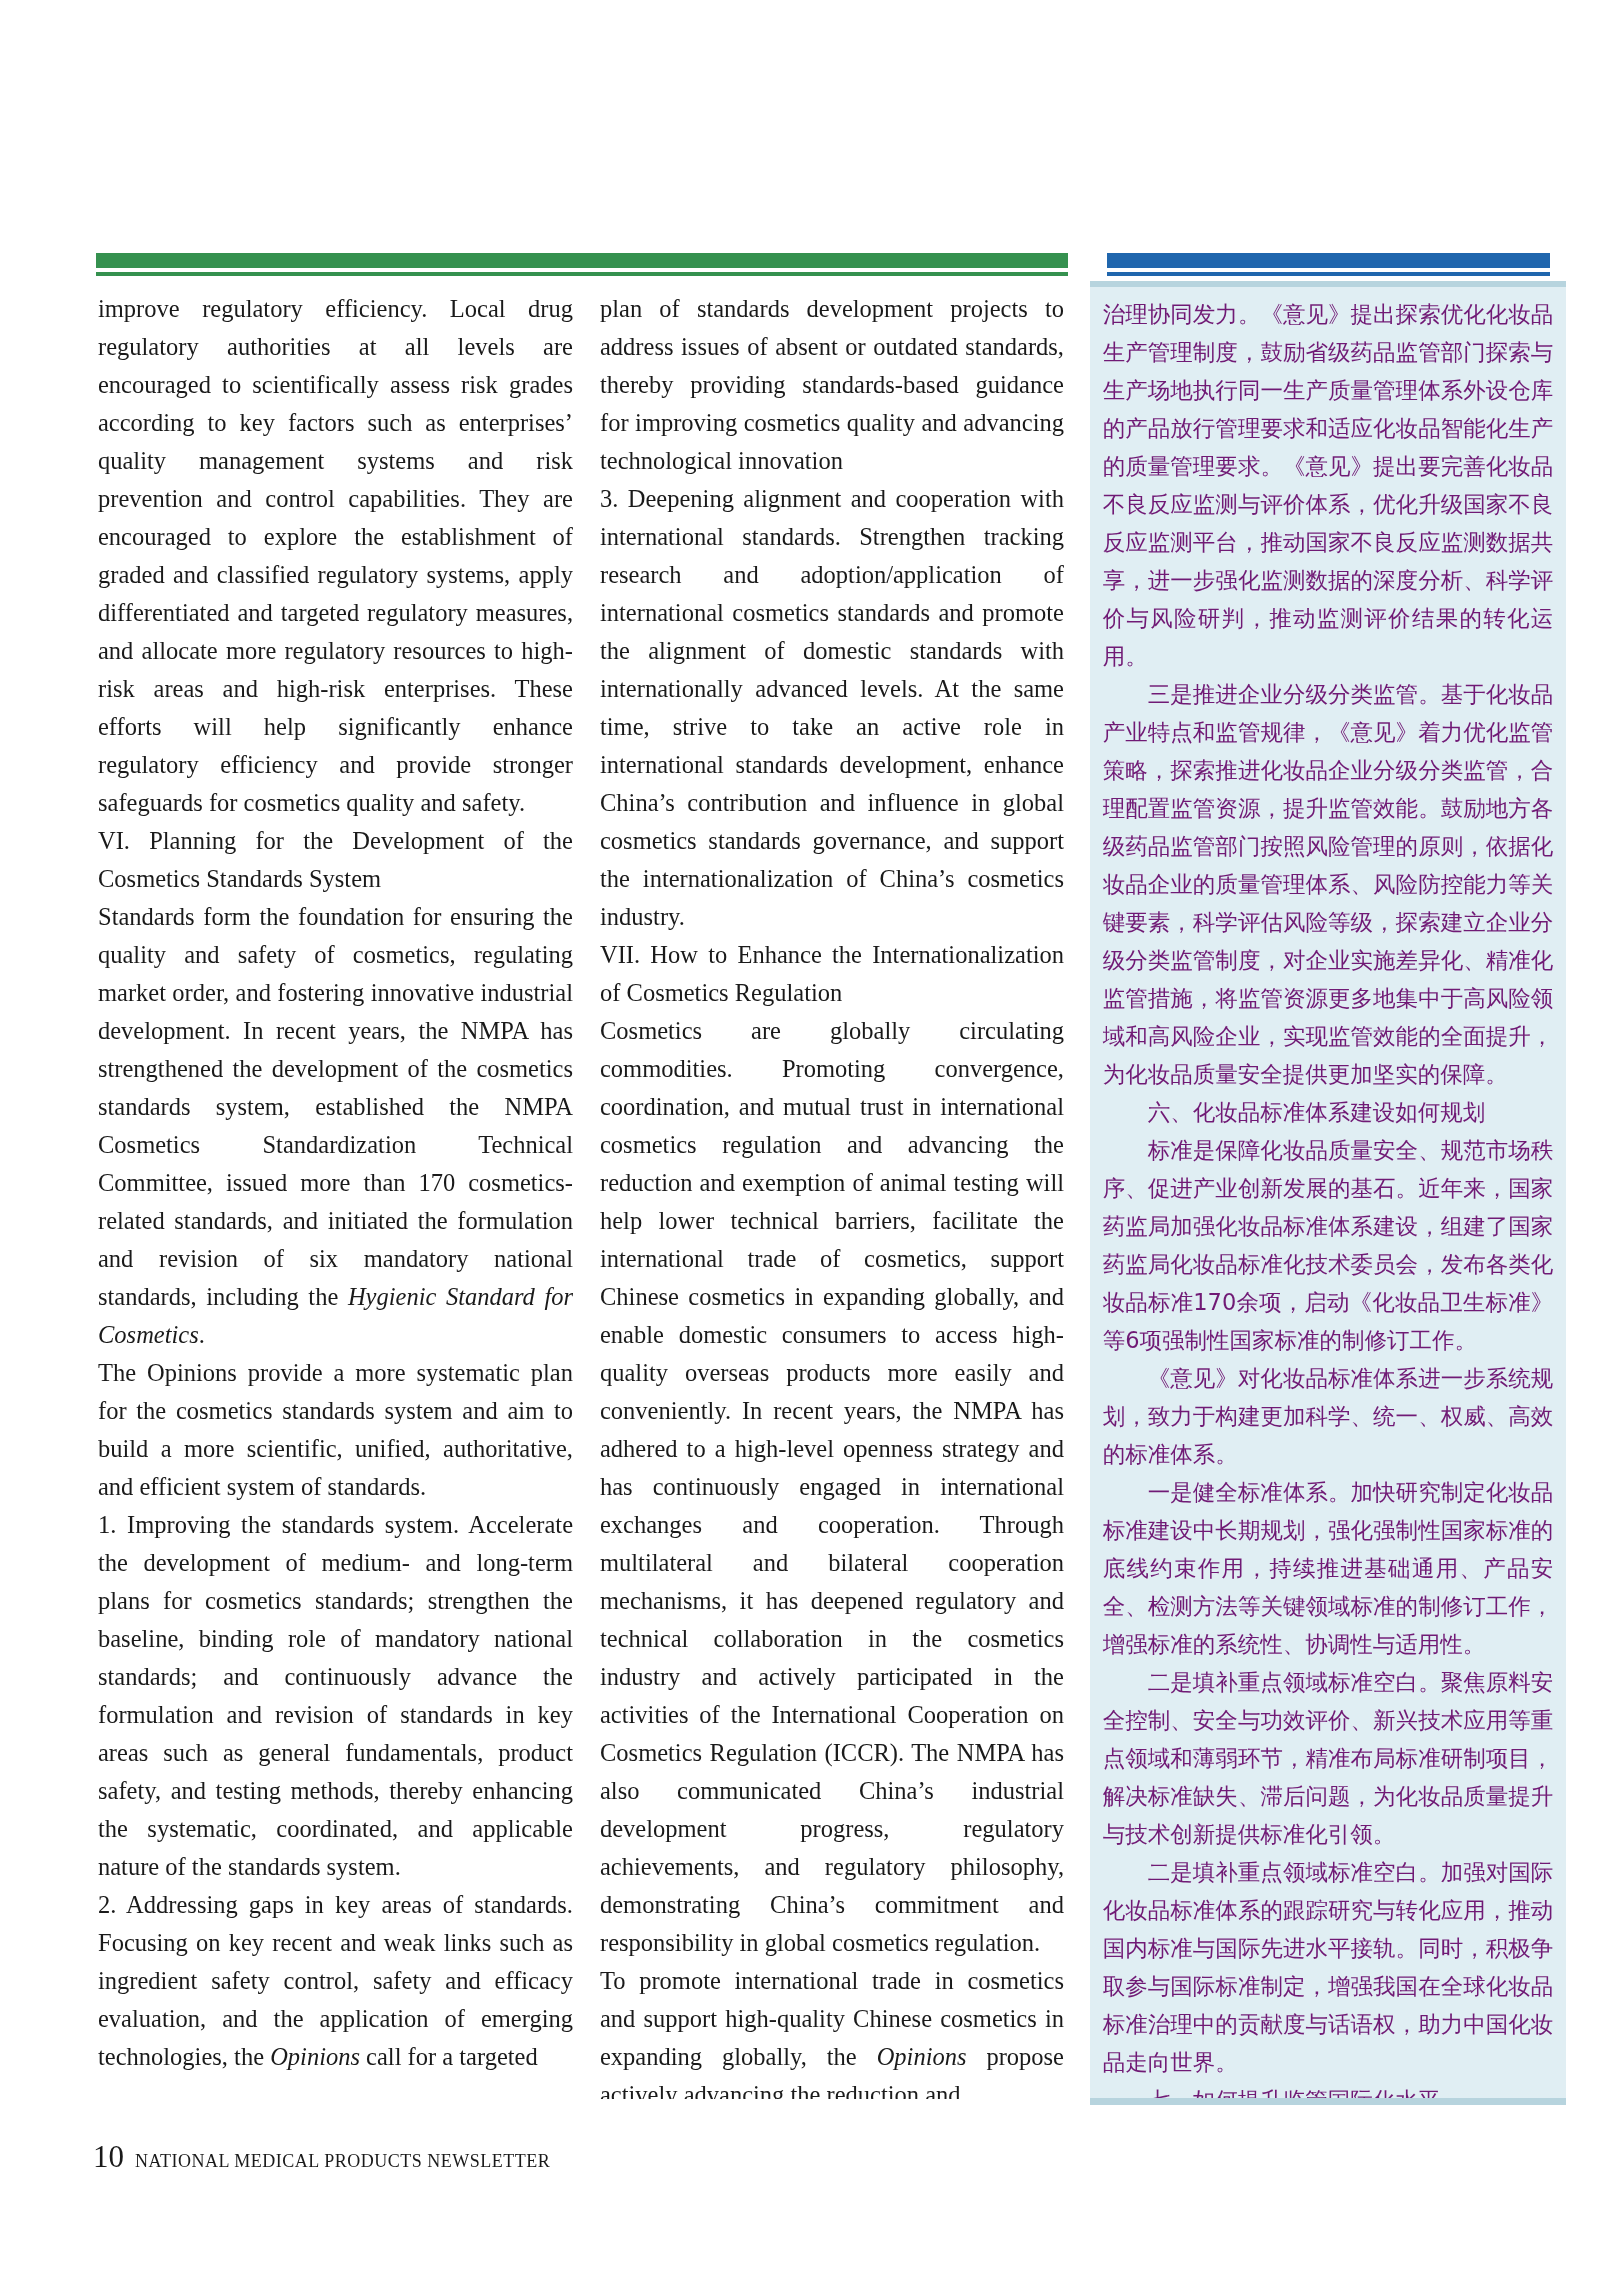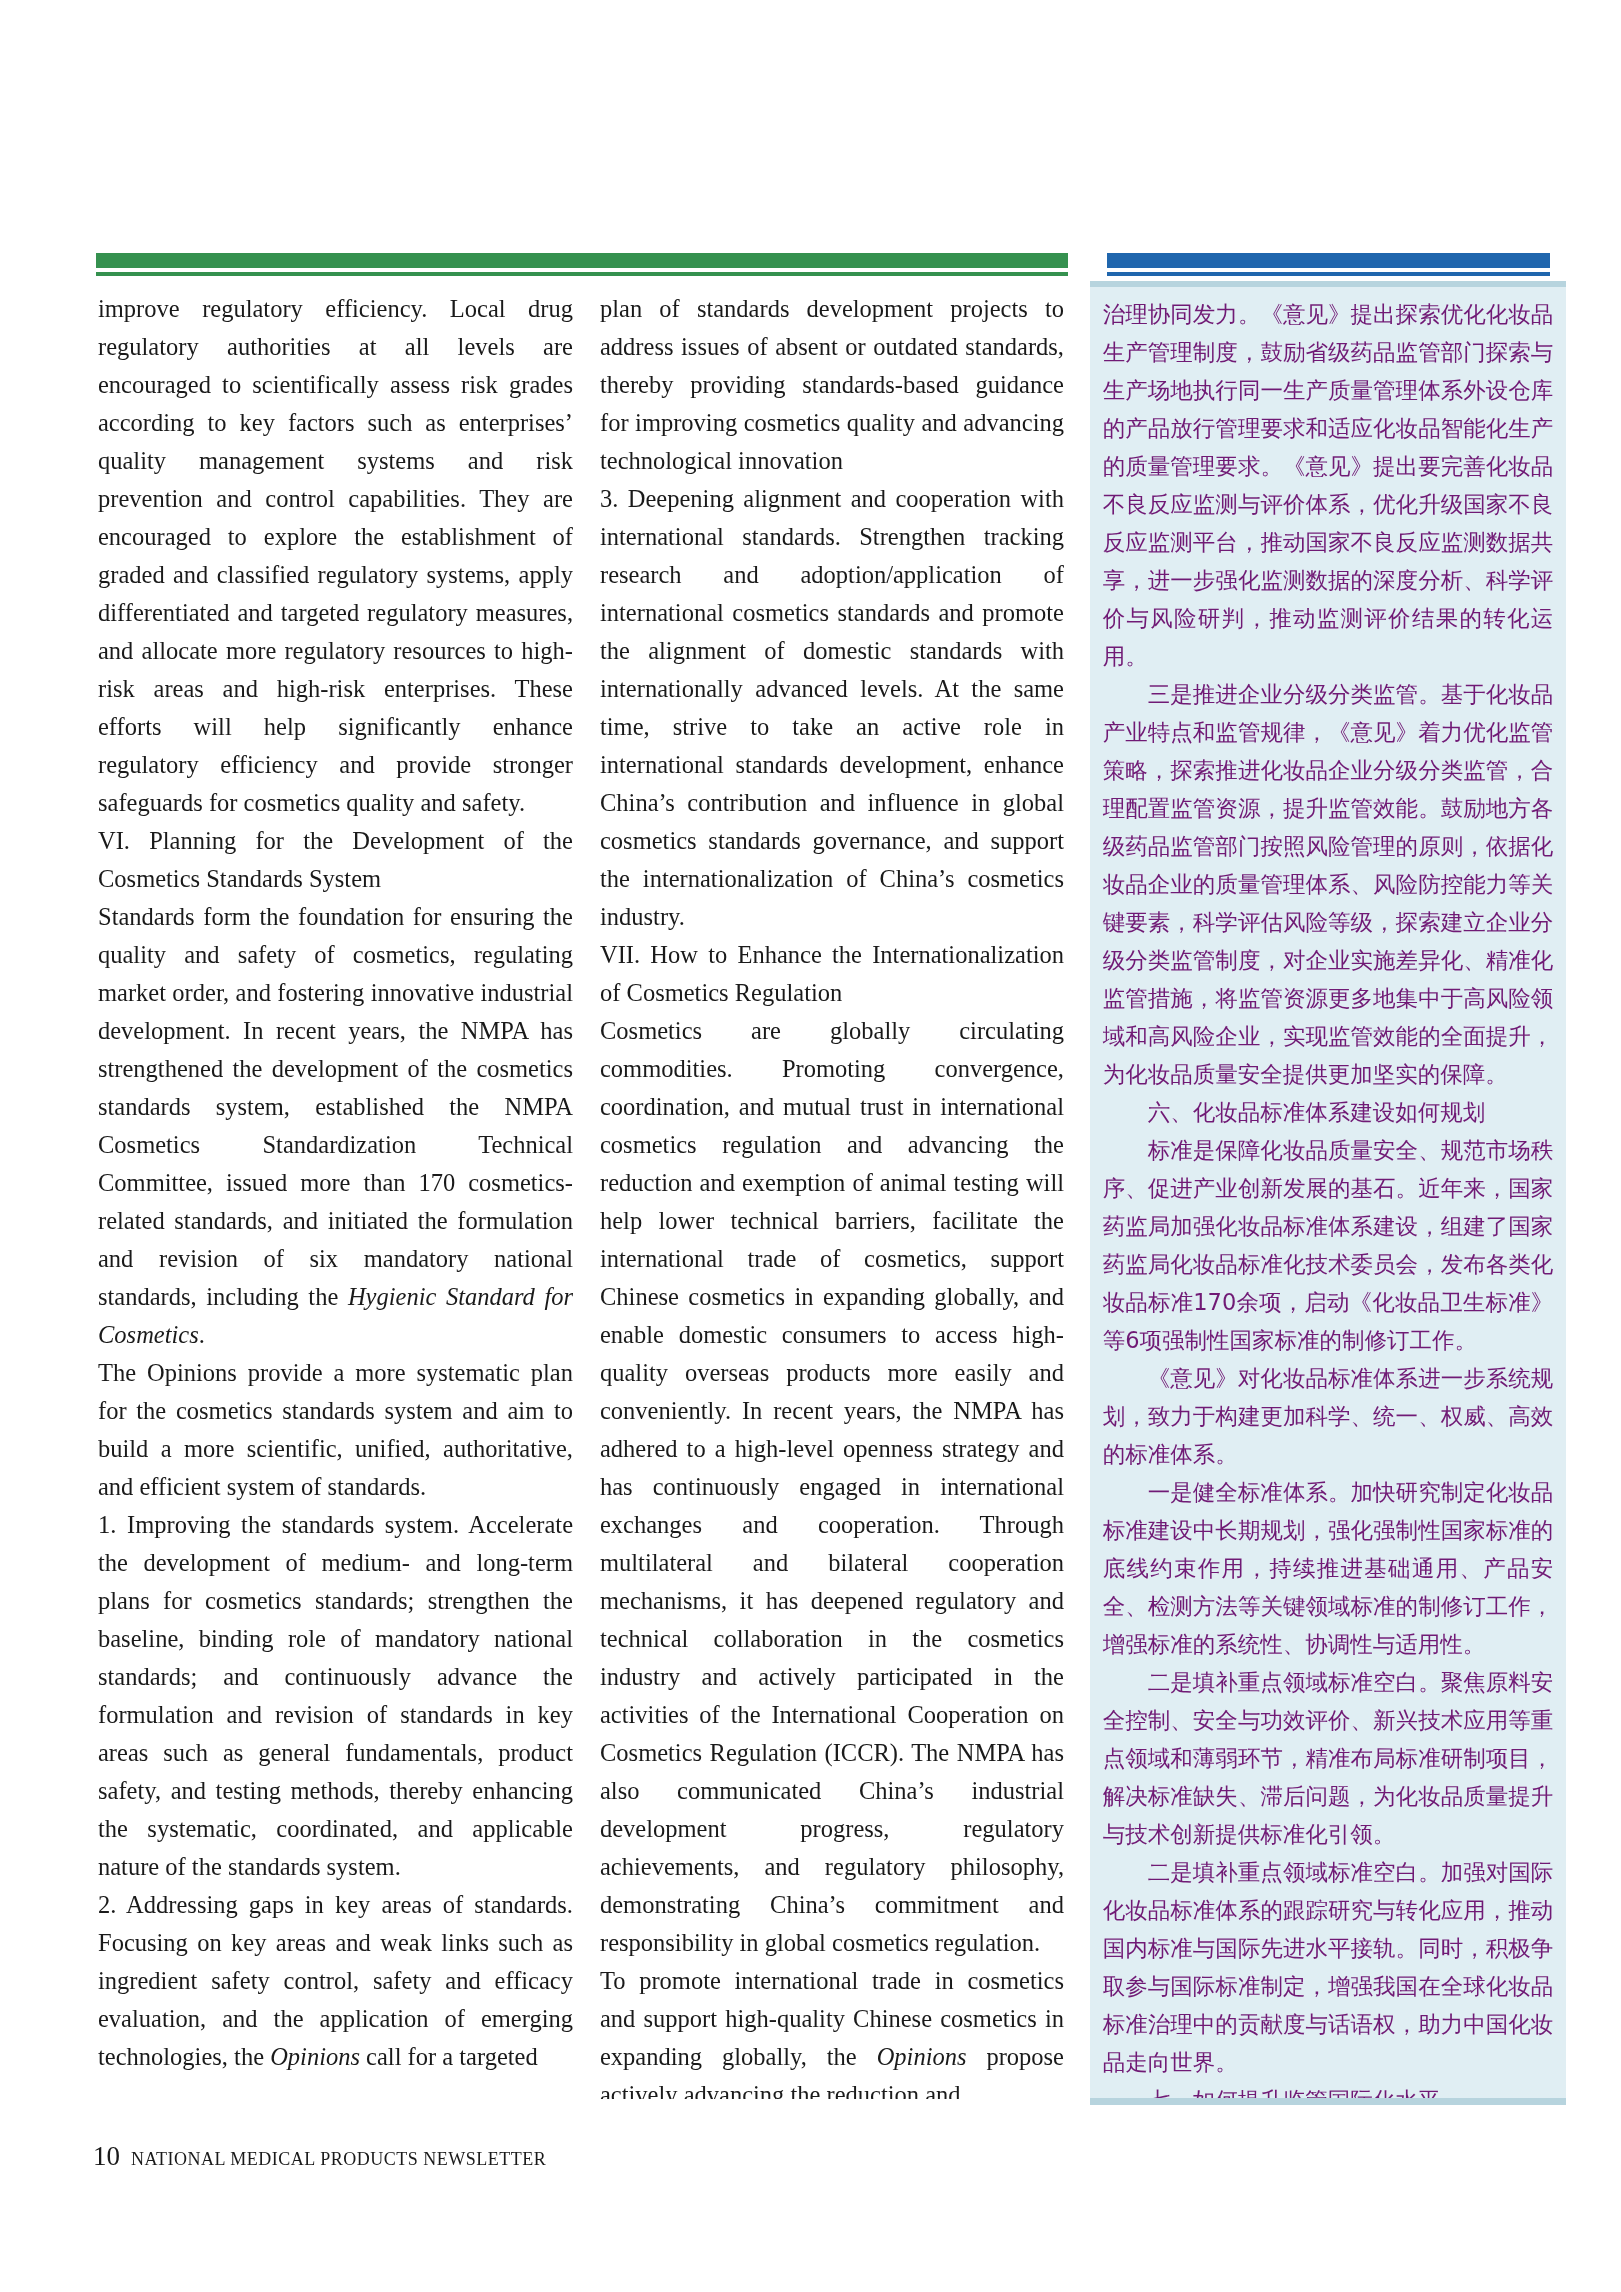--- a/index.html
+++ b/index.html
@@ -36,40 +36,40 @@
   }
   .panel-text {
     font-family:"DejaVu Sans", sans-serif;
     font-size:22.5px; line-height:38px; text-align:justify; color:#701a75;
   }
   .panel-text p { margin:0; padding:0; }
   .panel-text p.indent { text-indent:2em; }
 
   
   .footer { position:absolute; left:93px; top:2141px; white-space:nowrap; }
-  .footer .pgnum { font-size:27px; line-height:31px; }
+  .footer .pgnum { font-size:31px; line-height:31px; }
   .footer .pgtitle { font-size:18px; line-height:31px; margin-left:11px; letter-spacing:0.5px; }
 </style>
 </head>
 <body>
 
 <div class="page">
 
   <div class="rule rule-green-thick"></div>
   <div class="rule rule-green-thin"></div>
   <div class="rule rule-blue-thick"></div>
   <div class="rule rule-blue-thin"></div>
 
   <div class="col col-left">
       <p><span>improve regulatory efficiency. Local drug regulatory authorities at all levels are encouraged to scientifically assess risk grades according to key factors such as enterprises’ quality management systems and risk prevention and control capabilities. They are encouraged to explore the establishment of graded and classified regulatory systems, apply differentiated and targeted regulatory measures, and allocate more regulatory resources to high-risk areas and high-risk enterprises. These efforts will help significantly enhance regulatory efficiency and provide stronger safeguards for cosmetics quality and safety.</span></p>
       <p><span class="b">VI. Planning for the Development of the Cosmetics Standards System</span></p>
       <p><span>Standards form the foundation for ensuring the quality and safety of cosmetics, regulating market order, and fostering innovative industrial development. In recent years, the NMPA has strengthened the development of the cosmetics standards system, established the NMPA Cosmetics Standardization Technical Committee, issued more than 170 cosmetics-related standards, and initiated the formulation and revision of six mandatory national standards, including the </span><span class="i">Hygienic Standard for Cosmetics</span><span>.</span></p>
       <p><span>The Opinions provide a more systematic plan for the cosmetics standards system and aim to build a more scientific, unified, authoritative, and efficient system of standards.</span></p>
       <p><span class="b">1. Improving the standards system.</span><span> Accelerate the development of medium- and long-term plans for cosmetics standards; strengthen the baseline, binding role of mandatory national standards; and continuously advance the formulation and revision of standards in key areas such as general fundamentals, product safety, and testing methods, thereby enhancing the systematic, coordinated, and applicable nature of the standards system.</span></p>
-      <p><span class="b">2. Addressing gaps in key areas of standards.</span><span> Focusing on key areas and weak links such as ingredient safety control, safety and efficacy evaluation, and the application of emerging technologies, the </span><span class="i">Opinions</span><span> call for a targeted</span></p>
+      <p><span class="b">2. Addressing gaps in key areas of standards.</span><span> Focusing on key recent and weak links such as ingredient safety control, safety and efficacy evaluation, and the application of emerging technologies, the </span><span class="i">Opinions</span><span> call for a targeted</span></p>
     </div>
   <div class="col col-mid">
       <p><span>plan of standards development projects to address issues of absent or outdated standards, thereby providing standards-based guidance for improving cosmetics quality and advancing technological innovation</span></p>
       <p><span class="b">3. Deepening alignment and cooperation with international standards.</span><span> Strengthen tracking research and adoption/application of international cosmetics standards and promote the alignment of domestic standards with internationally advanced levels. At the same time, strive to take an active role in international standards development, enhance China’s contribution and influence in global cosmetics standards governance, and support the internationalization of China’s cosmetics industry.</span></p>
       <p><span class="b">VII. How to Enhance the Internationalization of Cosmetics Regulation</span></p>
       <p><span>Cosmetics are globally circulating commodities. Promoting convergence, coordination, and mutual trust in international cosmetics regulation and advancing the reduction and exemption of animal testing will help lower technical barriers, facilitate the international trade of cosmetics, support Chinese cosmetics in expanding globally, and enable domestic consumers to access high-quality overseas products more easily and conveniently. In recent years, the NMPA has adhered to a high-level openness strategy and has continuously engaged in international exchanges and cooperation. Through multilateral and bilateral cooperation mechanisms, it has deepened regulatory and technical collaboration in the cosmetics industry and actively participated in the activities of the International Cooperation on Cosmetics Regulation (ICCR). The NMPA has also communicated China’s industrial development progress, regulatory achievements, and regulatory philosophy, demonstrating China’s commitment and responsibility in global cosmetics regulation.</span></p>
       <p><span>To promote international trade in cosmetics and support high-quality Chinese cosmetics in expanding globally, the </span><span class="i">Opinions</span><span> propose actively advancing the reduction and</span></p>
     </div>
 
   <div class="panel">

